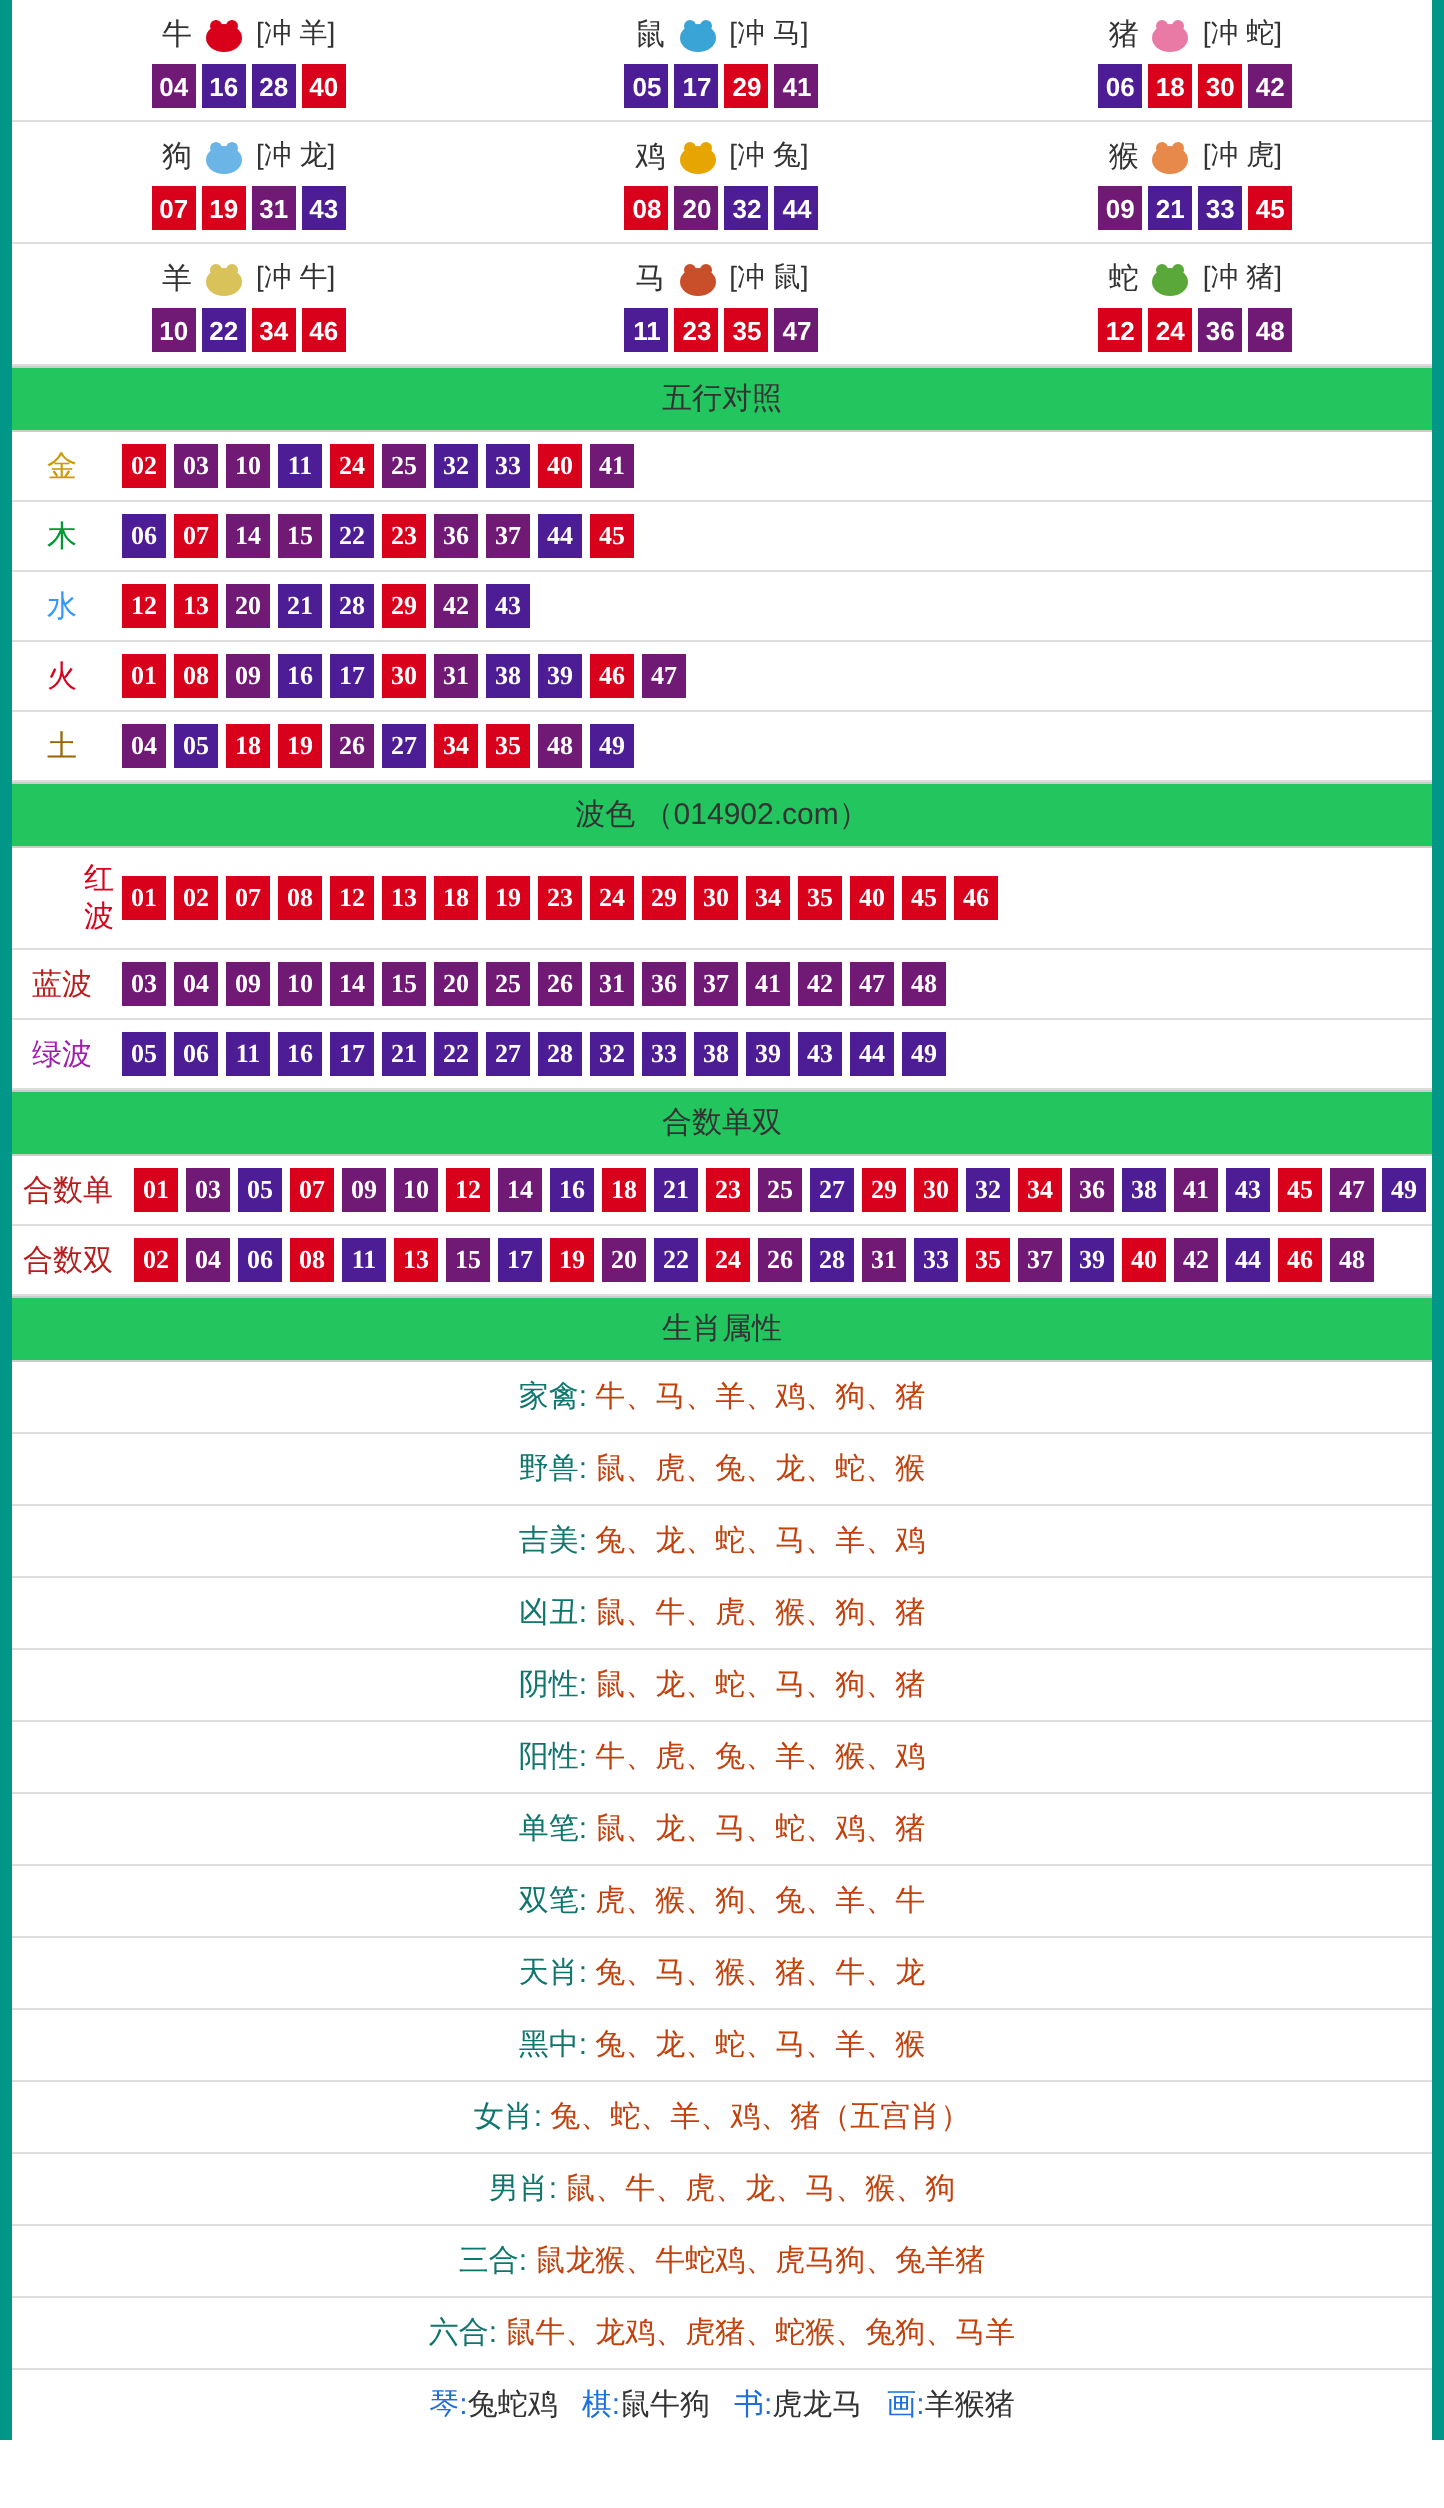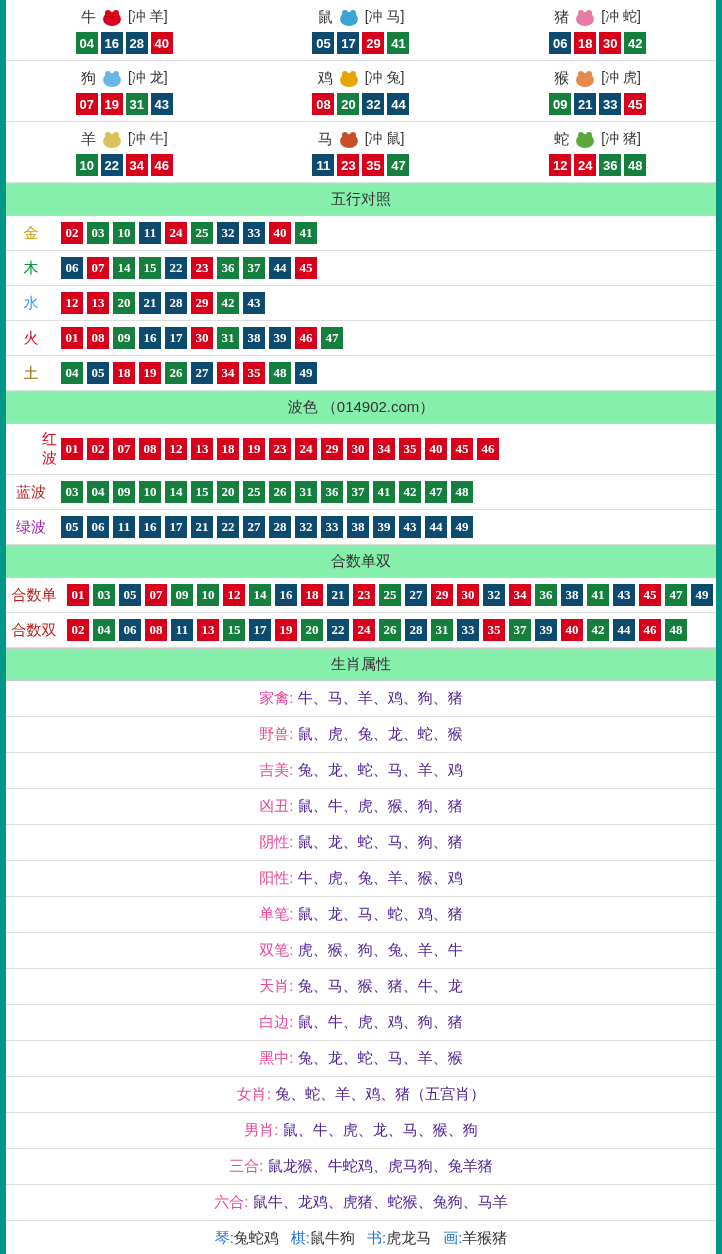--- a/index.html
+++ b/index.html
@@ -7,37 +7,37 @@
   .outer { border-left: 6px solid #009688; border-right: 6px solid #009688; padding: 0; }
   .zodiac-grid { display: grid; grid-template-columns: repeat(3, 1fr); }
   .zodiac-cell { text-align: center; padding: 6px 4px; border-bottom: 1px solid #ddd; }
   .zodiac-top { display: flex; align-items: center; justify-content: center; gap: 2px; margin-bottom: 4px; }
   .zodiac-name { font-size: 15px; }
   .zodiac-icon { width: 28px; height: 22px; display: inline-block; }
   .zodiac-clash { font-size: 14px; }
   .num-row { display: flex; justify-content: center; gap: 1px; }
   .num { display: inline-flex; align-items: center; justify-content: center; width: 22px; height: 22px; color: #fff; font-size: 13px; font-weight: bold; margin: 0 1px; }
   .red { background: #d9001b; }
-  .blue { background: #15803d; }
-  .green { background: #0c4a6e; }
-  .section-header { background: #86efac; text-align: center; padding: 6px 0; font-size: 15px; border-top: 1px solid #ccc; border-bottom: 1px solid #ccc; }
+  .blue { background: #701a75; }
+  .green { background: #4c1d95; }
+  .section-header { background: #22c55e; text-align: center; padding: 6px 0; font-size: 15px; border-top: 1px solid #ccc; border-bottom: 1px solid #ccc; }
   .row { display: flex; align-items: center; border-bottom: 1px solid #ddd; padding: 6px 0; }
   .row-label { width: 50px; text-align: center; font-size: 15px; flex-shrink: 0; }
   .row-content { display: flex; flex-wrap: wrap; gap: 2px; padding-left: 4px; font-family: Liberation Serif, serif; }
   .gold { color: #cc9900; }
   .wood { color: #009933; }
   .water { color: #3399ff; }
   .fire { color: #d9001b; }
   .earth { color: #996600; }
   .redtxt { color: #d9001b; padding-left: 36px; }
   .bluetxt { color: #b91c1c; }
   .greentxt { color: #a21caf; }
   .attr-row { text-align: center; padding: 8px 0; border-bottom: 1px solid #ddd; font-size: 15px; }
-  .attr-label { color: #ec4899; }
-  .attr-value { color: #4c1d95; }
+  .attr-label { color: #0f766e; }
+  .attr-value { color: #c2410c; }
   .bottom-row { text-align: center; padding: 8px 0; font-size: 15px; }
   .bottom-pair { display: inline-block; margin: 0 6px; }
   .bottom-key { color: #1e6fd9; }
 </style>
 </head>
 <body>
 
 <div class="outer">
 
   <div class="zodiac-grid" id="zodiac-grid">
@@ -409,21 +409,20 @@
   <div id="attrs">
       <div class="attr-row"><span class="attr-label">家禽: </span><span class="attr-value">牛、马、羊、鸡、狗、猪</span></div>
       <div class="attr-row"><span class="attr-label">野兽: </span><span class="attr-value">鼠、虎、兔、龙、蛇、猴</span></div>
       <div class="attr-row"><span class="attr-label">吉美: </span><span class="attr-value">兔、龙、蛇、马、羊、鸡</span></div>
       <div class="attr-row"><span class="attr-label">凶丑: </span><span class="attr-value">鼠、牛、虎、猴、狗、猪</span></div>
       <div class="attr-row"><span class="attr-label">阴性: </span><span class="attr-value">鼠、龙、蛇、马、狗、猪</span></div>
       <div class="attr-row"><span class="attr-label">阳性: </span><span class="attr-value">牛、虎、兔、羊、猴、鸡</span></div>
       <div class="attr-row"><span class="attr-label">单笔: </span><span class="attr-value">鼠、龙、马、蛇、鸡、猪</span></div>
       <div class="attr-row"><span class="attr-label">双笔: </span><span class="attr-value">虎、猴、狗、兔、羊、牛</span></div>
       <div class="attr-row"><span class="attr-label">天肖: </span><span class="attr-value">兔、马、猴、猪、牛、龙</span></div>
-      <div class="attr-row"><span class="attr-label">白边: </span><span class="attr-value">鼠、牛、虎、鸡、狗、猪</span></div>
       <div class="attr-row"><span class="attr-label">黑中: </span><span class="attr-value">兔、龙、蛇、马、羊、猴</span></div>
       <div class="attr-row"><span class="attr-label">女肖: </span><span class="attr-value">兔、蛇、羊、鸡、猪（五宫肖）</span></div>
       <div class="attr-row"><span class="attr-label">男肖: </span><span class="attr-value">鼠、牛、虎、龙、马、猴、狗</span></div>
       <div class="attr-row"><span class="attr-label">三合: </span><span class="attr-value">鼠龙猴、牛蛇鸡、虎马狗、兔羊猪</span></div>
       <div class="attr-row"><span class="attr-label">六合: </span><span class="attr-value">鼠牛、龙鸡、虎猪、蛇猴、兔狗、马羊</span></div>
     </div>
 
   <div class="bottom-row" id="bottom"><span class="bottom-pair"><span class="bottom-key">琴:</span><span>兔蛇鸡</span></span><span class="bottom-pair"><span class="bottom-key">棋:</span><span>鼠牛狗</span></span><span class="bottom-pair"><span class="bottom-key">书:</span><span>虎龙马</span></span><span class="bottom-pair"><span class="bottom-key">画:</span><span>羊猴猪</span></span></div>
 
 </div>

